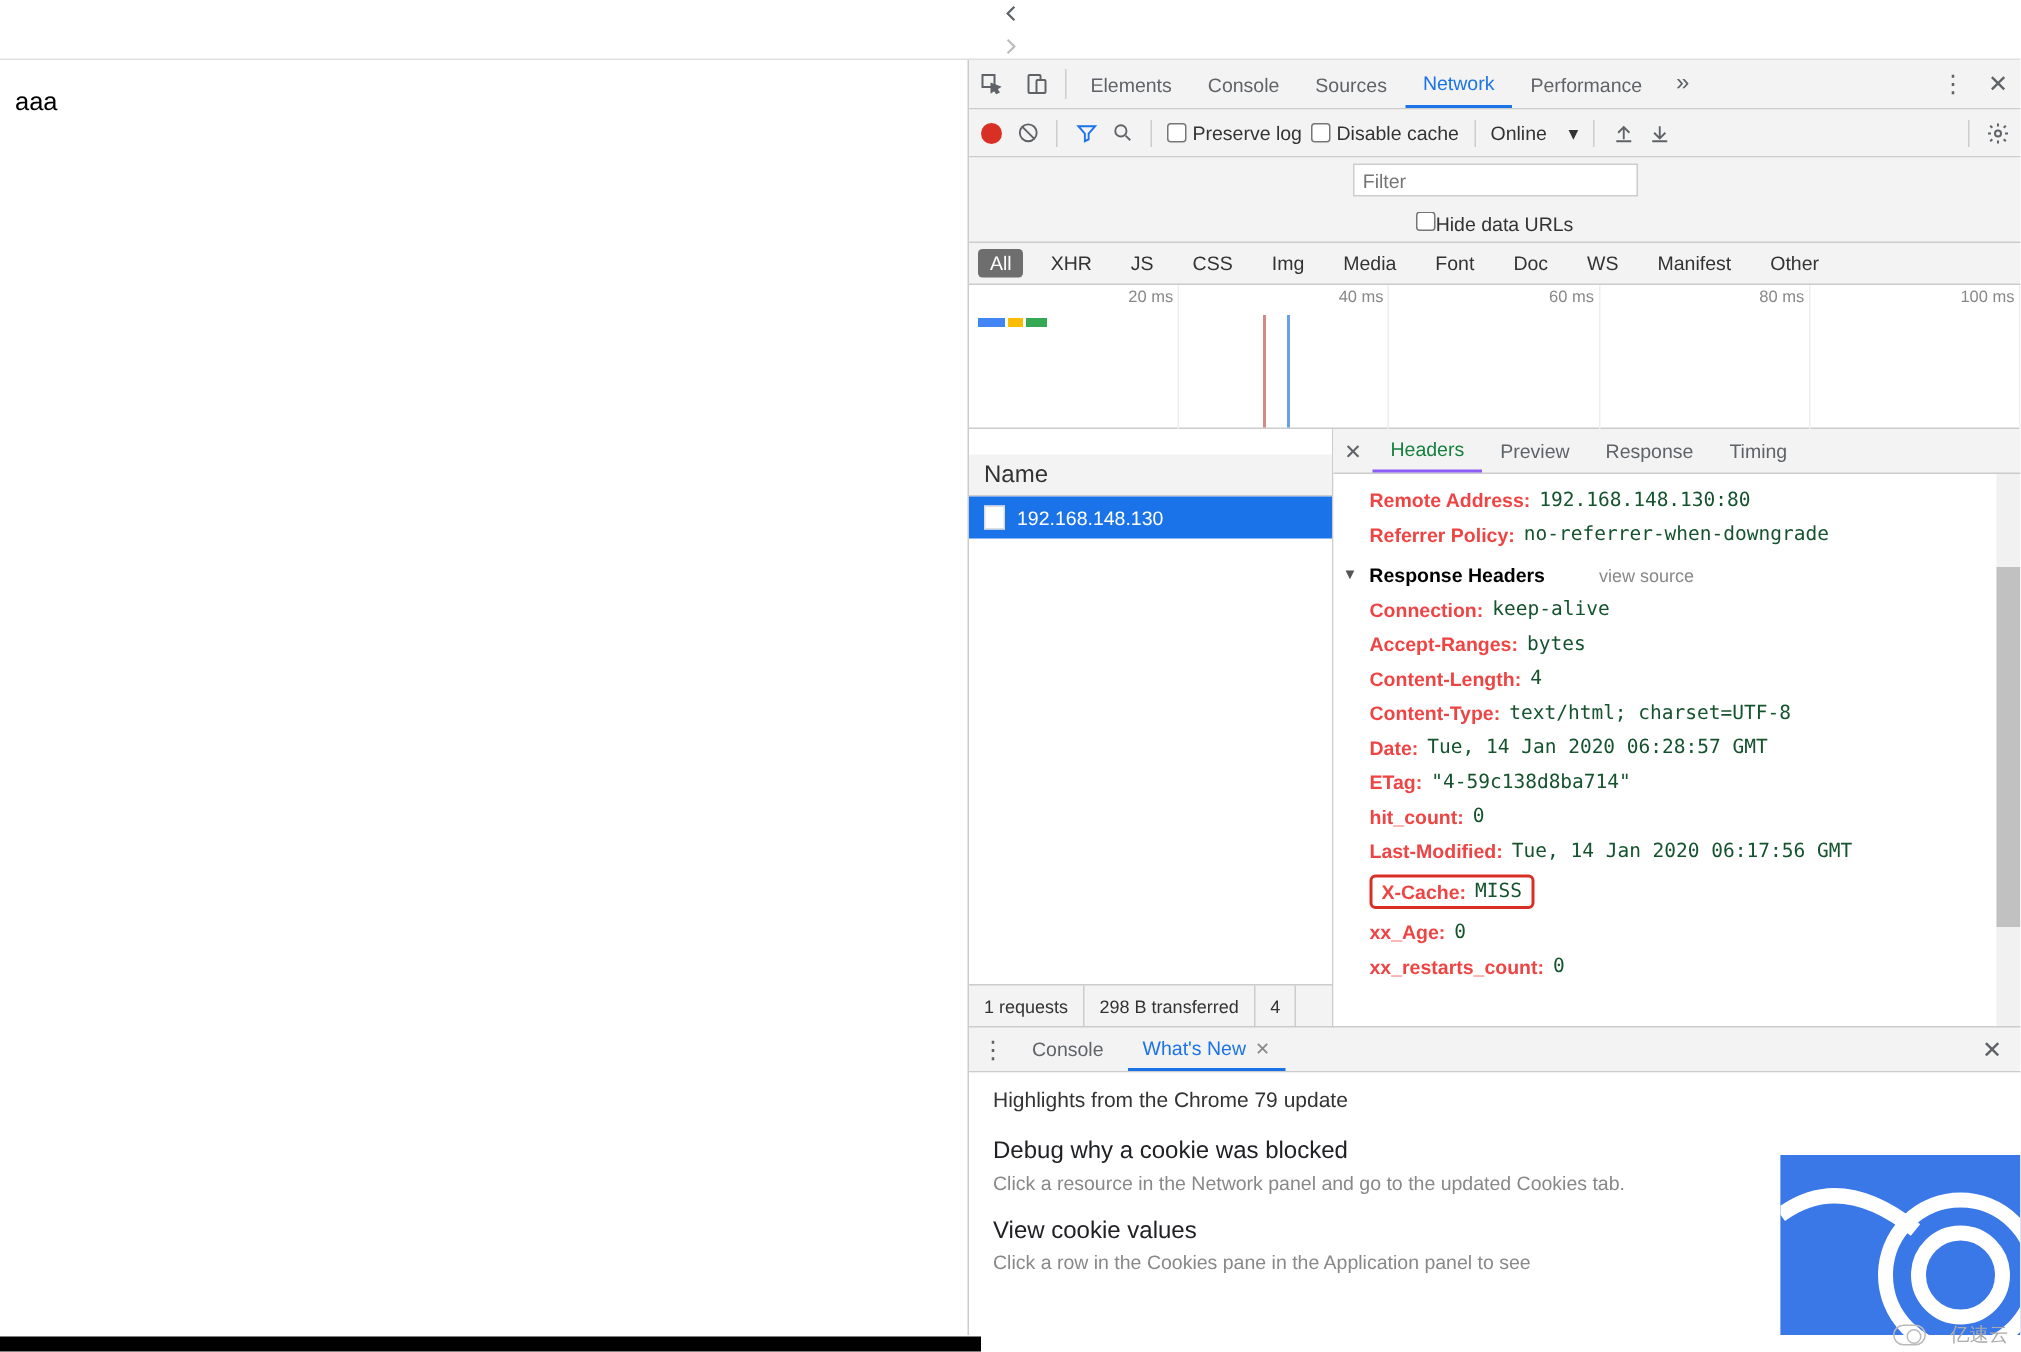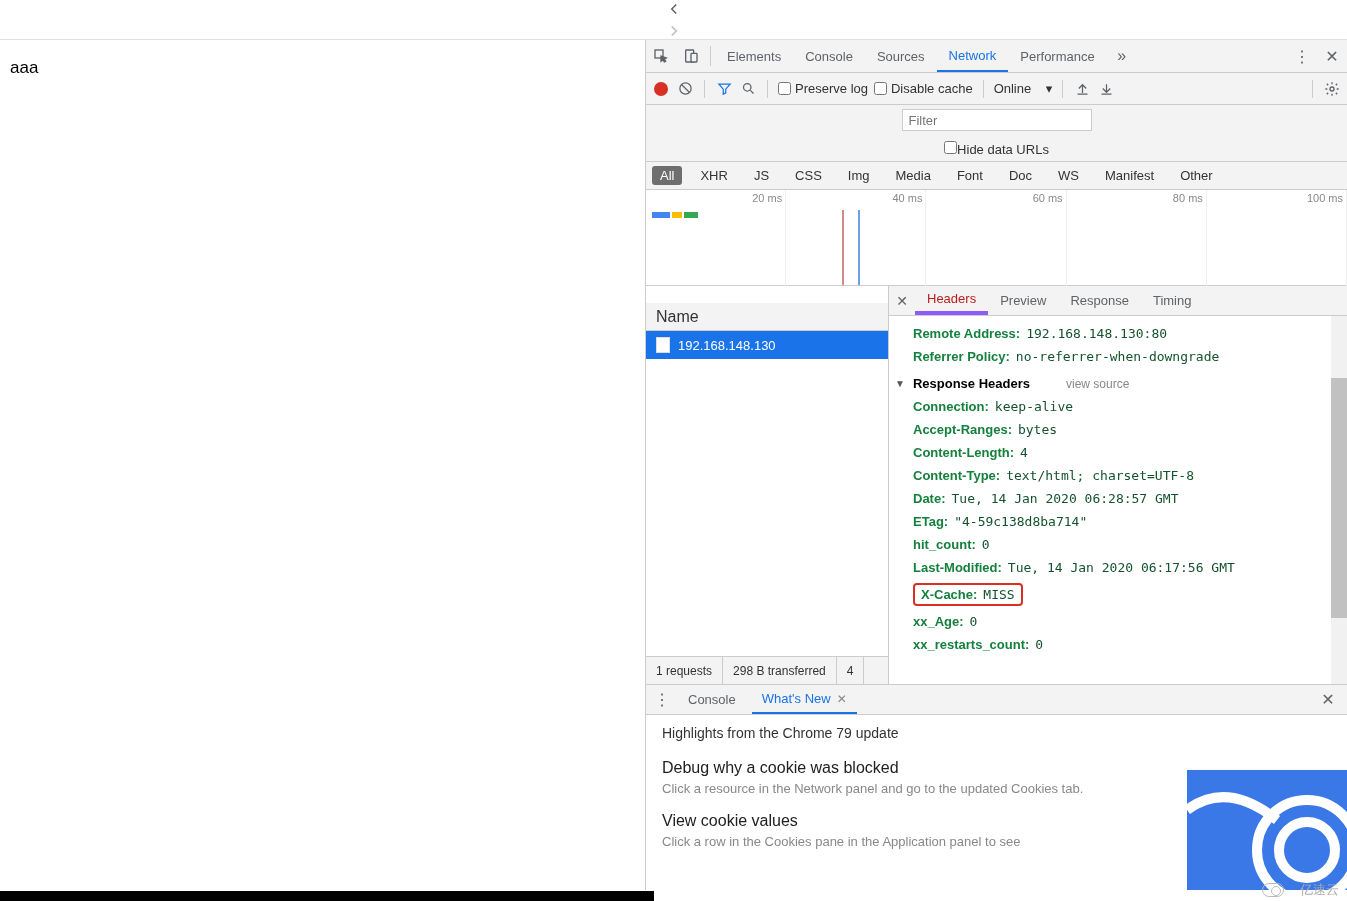--- a/index.html
+++ b/index.html
@@ -72,25 +72,25 @@
 .req-row .file-ico { width:14px; height:16px; background:#fff; border:1px solid #ddd; }
 .req-list .fill { flex:1; }
 .req-status { height:28px; border-top:1px solid #ccc; background:#f3f3f3; display:flex; align-items:center; font-size:12px; color:#333;}
 .req-status span { padding:0 10px; border-right:1px solid #ccc; height:100%; display:flex; align-items:center;}
 
 
 .details { flex:1; display:flex; flex-direction:column; background:#fff; }
 .details-tabs { height:30px; border-bottom:1px solid #ccc; display:flex; align-items:stretch; background:#f3f3f3; }
 .dx { width:26px; display:flex; align-items:center; justify-content:center; color:#5f6368; font-size:14px; cursor:pointer;}
 .d-tab { padding:0 12px; display:flex; align-items:center; font-size:13px; color:#5f6368; cursor:pointer;}
-.d-tab.active { color:#b91c1c; border-bottom:4px solid #8b5cf6; }
+.d-tab.active { color:#15803d; border-bottom:2px solid #8b5cf6; }
 
 .details-body { flex:1; overflow:auto; font-size:13px; padding:6px 0 6px 18px; position:relative;}
 .details-body .row { padding:4px 6px; display:flex; gap:6px; }
-.details-body .k { font-weight:600; color:#15803d; }
+.details-body .k { font-weight:600; color:#ef4444; }
 .details-body .v { font-family: Consolas, monospace; color:#14532d; }
 .details-body .section { padding:8px 0 4px 0; font-weight:700; display:flex; align-items:center; gap:8px; margin-left:-12px;}
 .details-body .section .tri { font-size:10px; color:#555; }
 .details-body .section .vs { font-weight:400; color:#888; margin-left:28px; font-size:12px;}
 .highlight-box { border:2px solid #d93025; border-radius:4px; padding:2px 6px; display:inline-flex; gap:6px;}
 .scrollbar-fake { position:absolute; right:0; top:0; bottom:0; width:16px; background:#f1f1f1;}
 .scrollbar-thumb { position:absolute; right:0; top:62px; width:16px; height:240px; background:#c1c1c1;}
 
 
 .drawer { border-top:1px solid #ccc; background:#f3f3f3; display:flex; flex-direction:column; height: 206px;}

